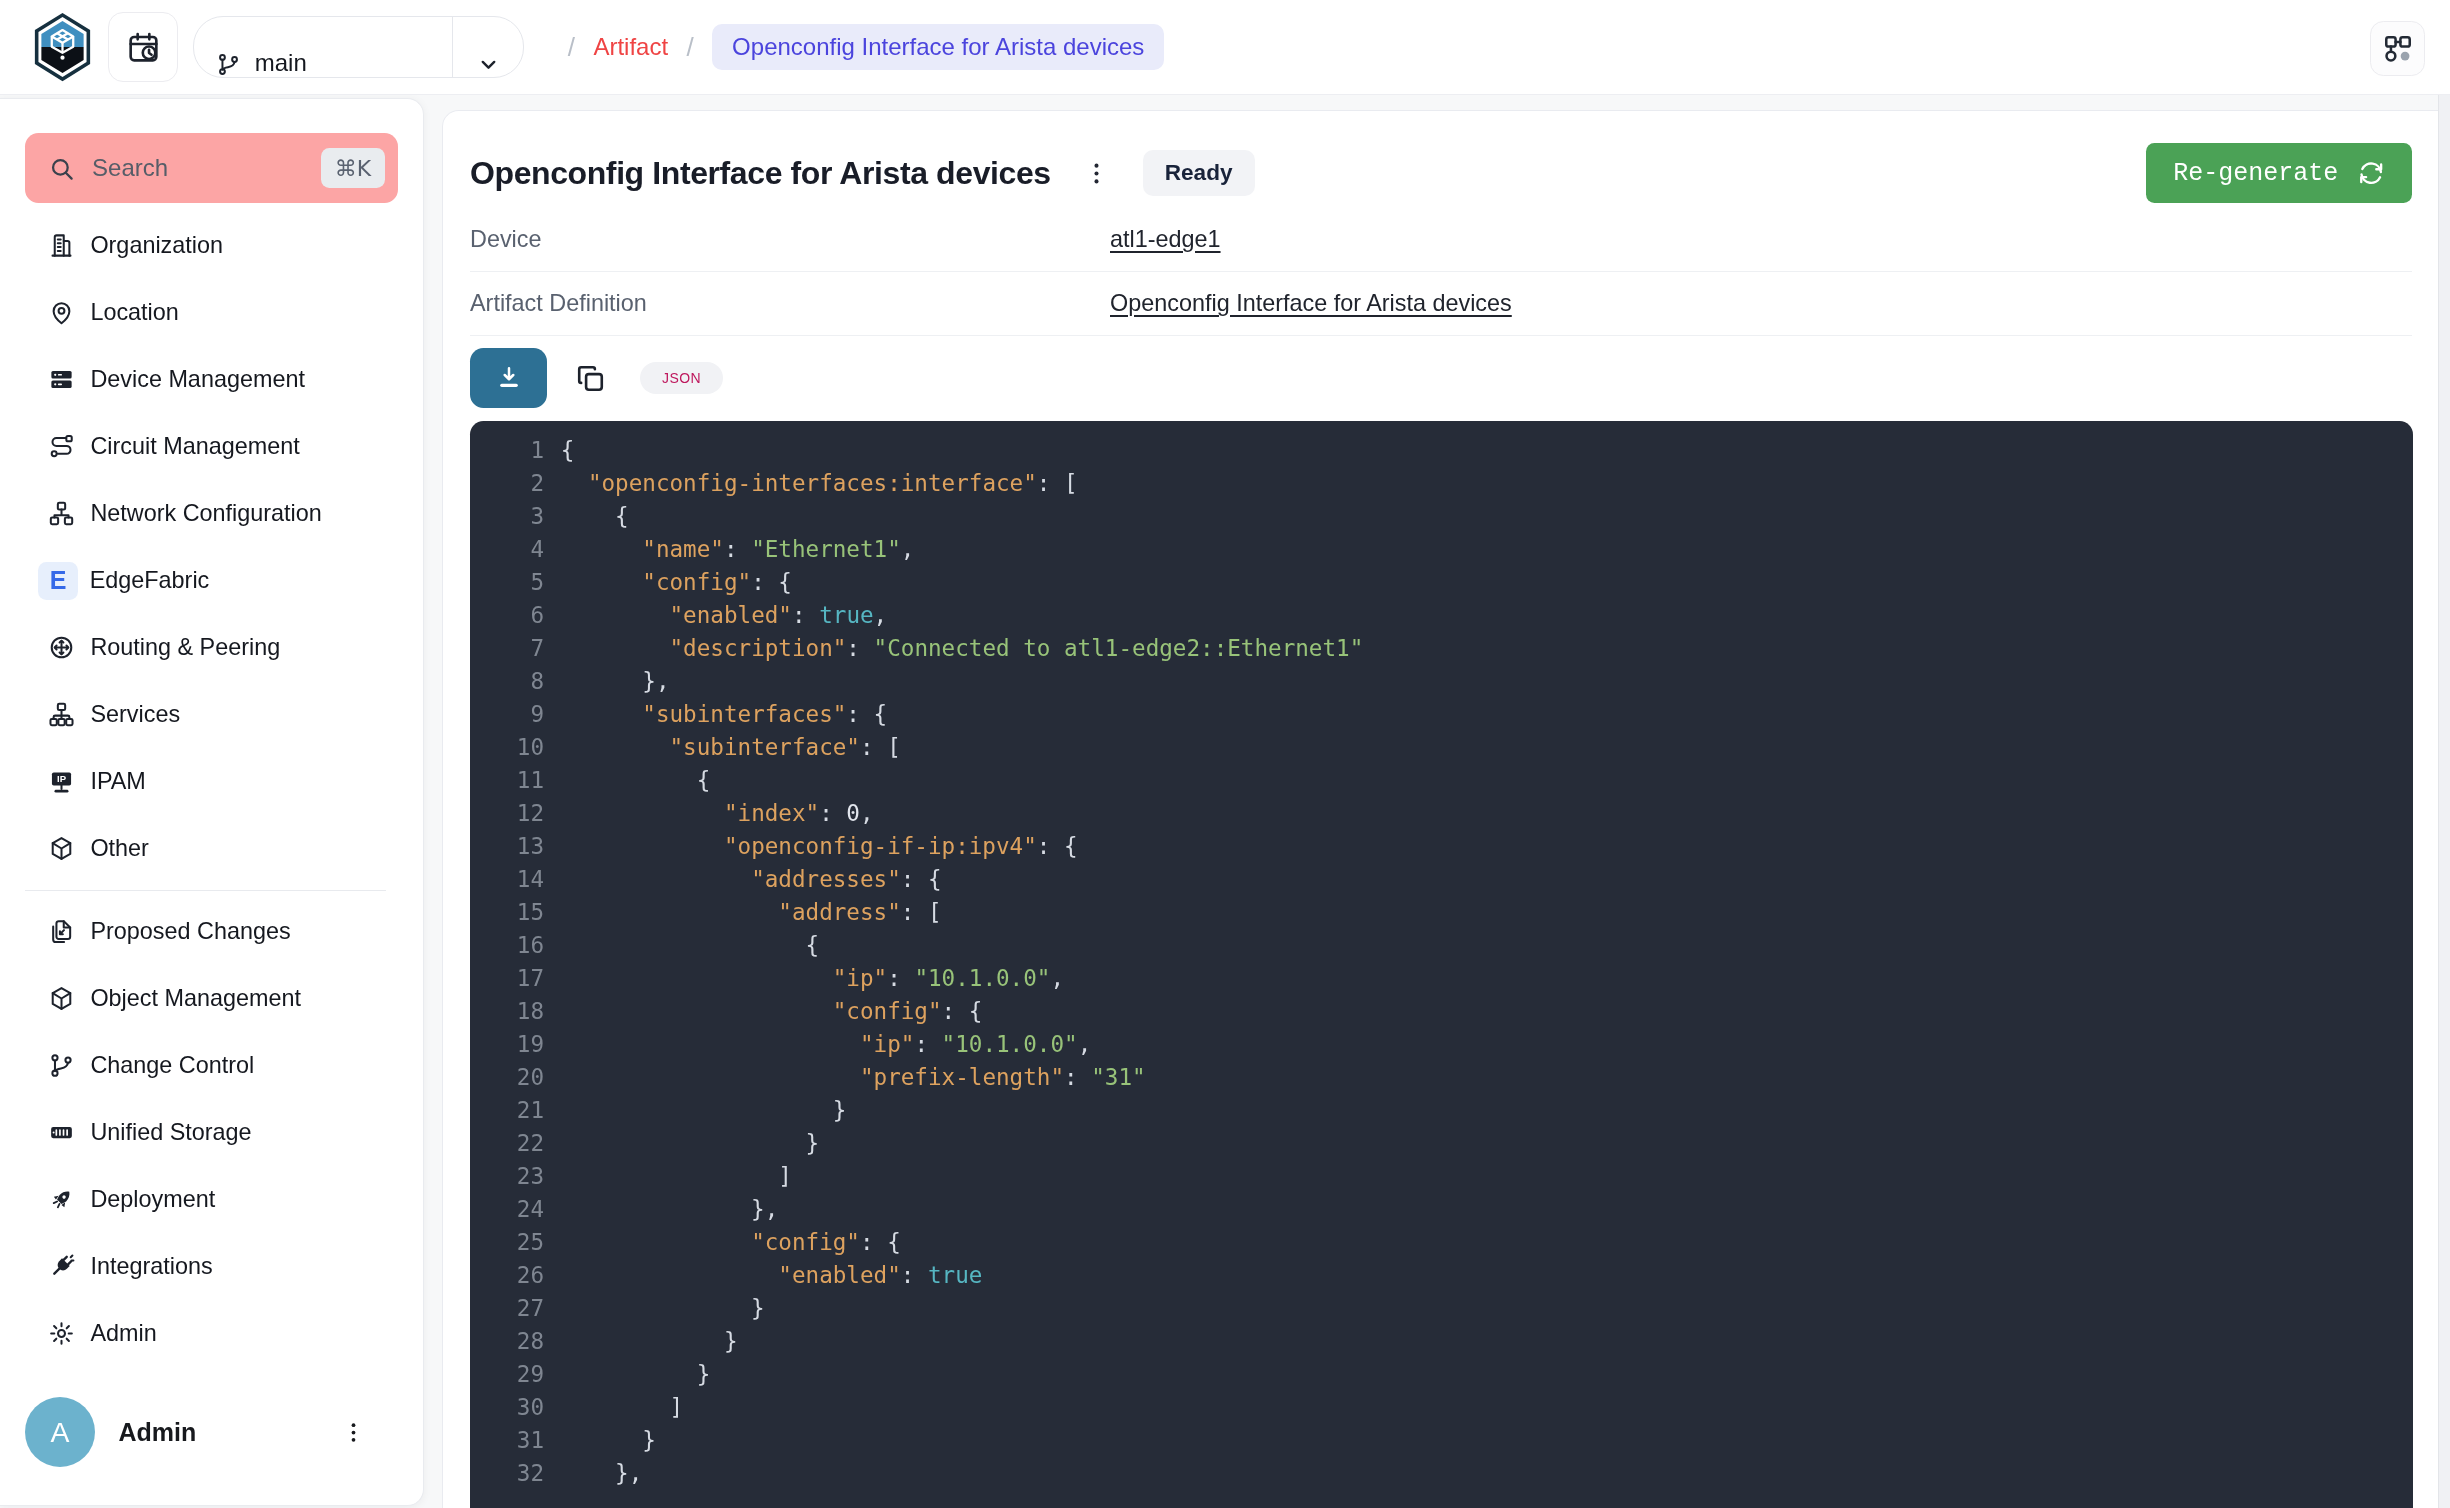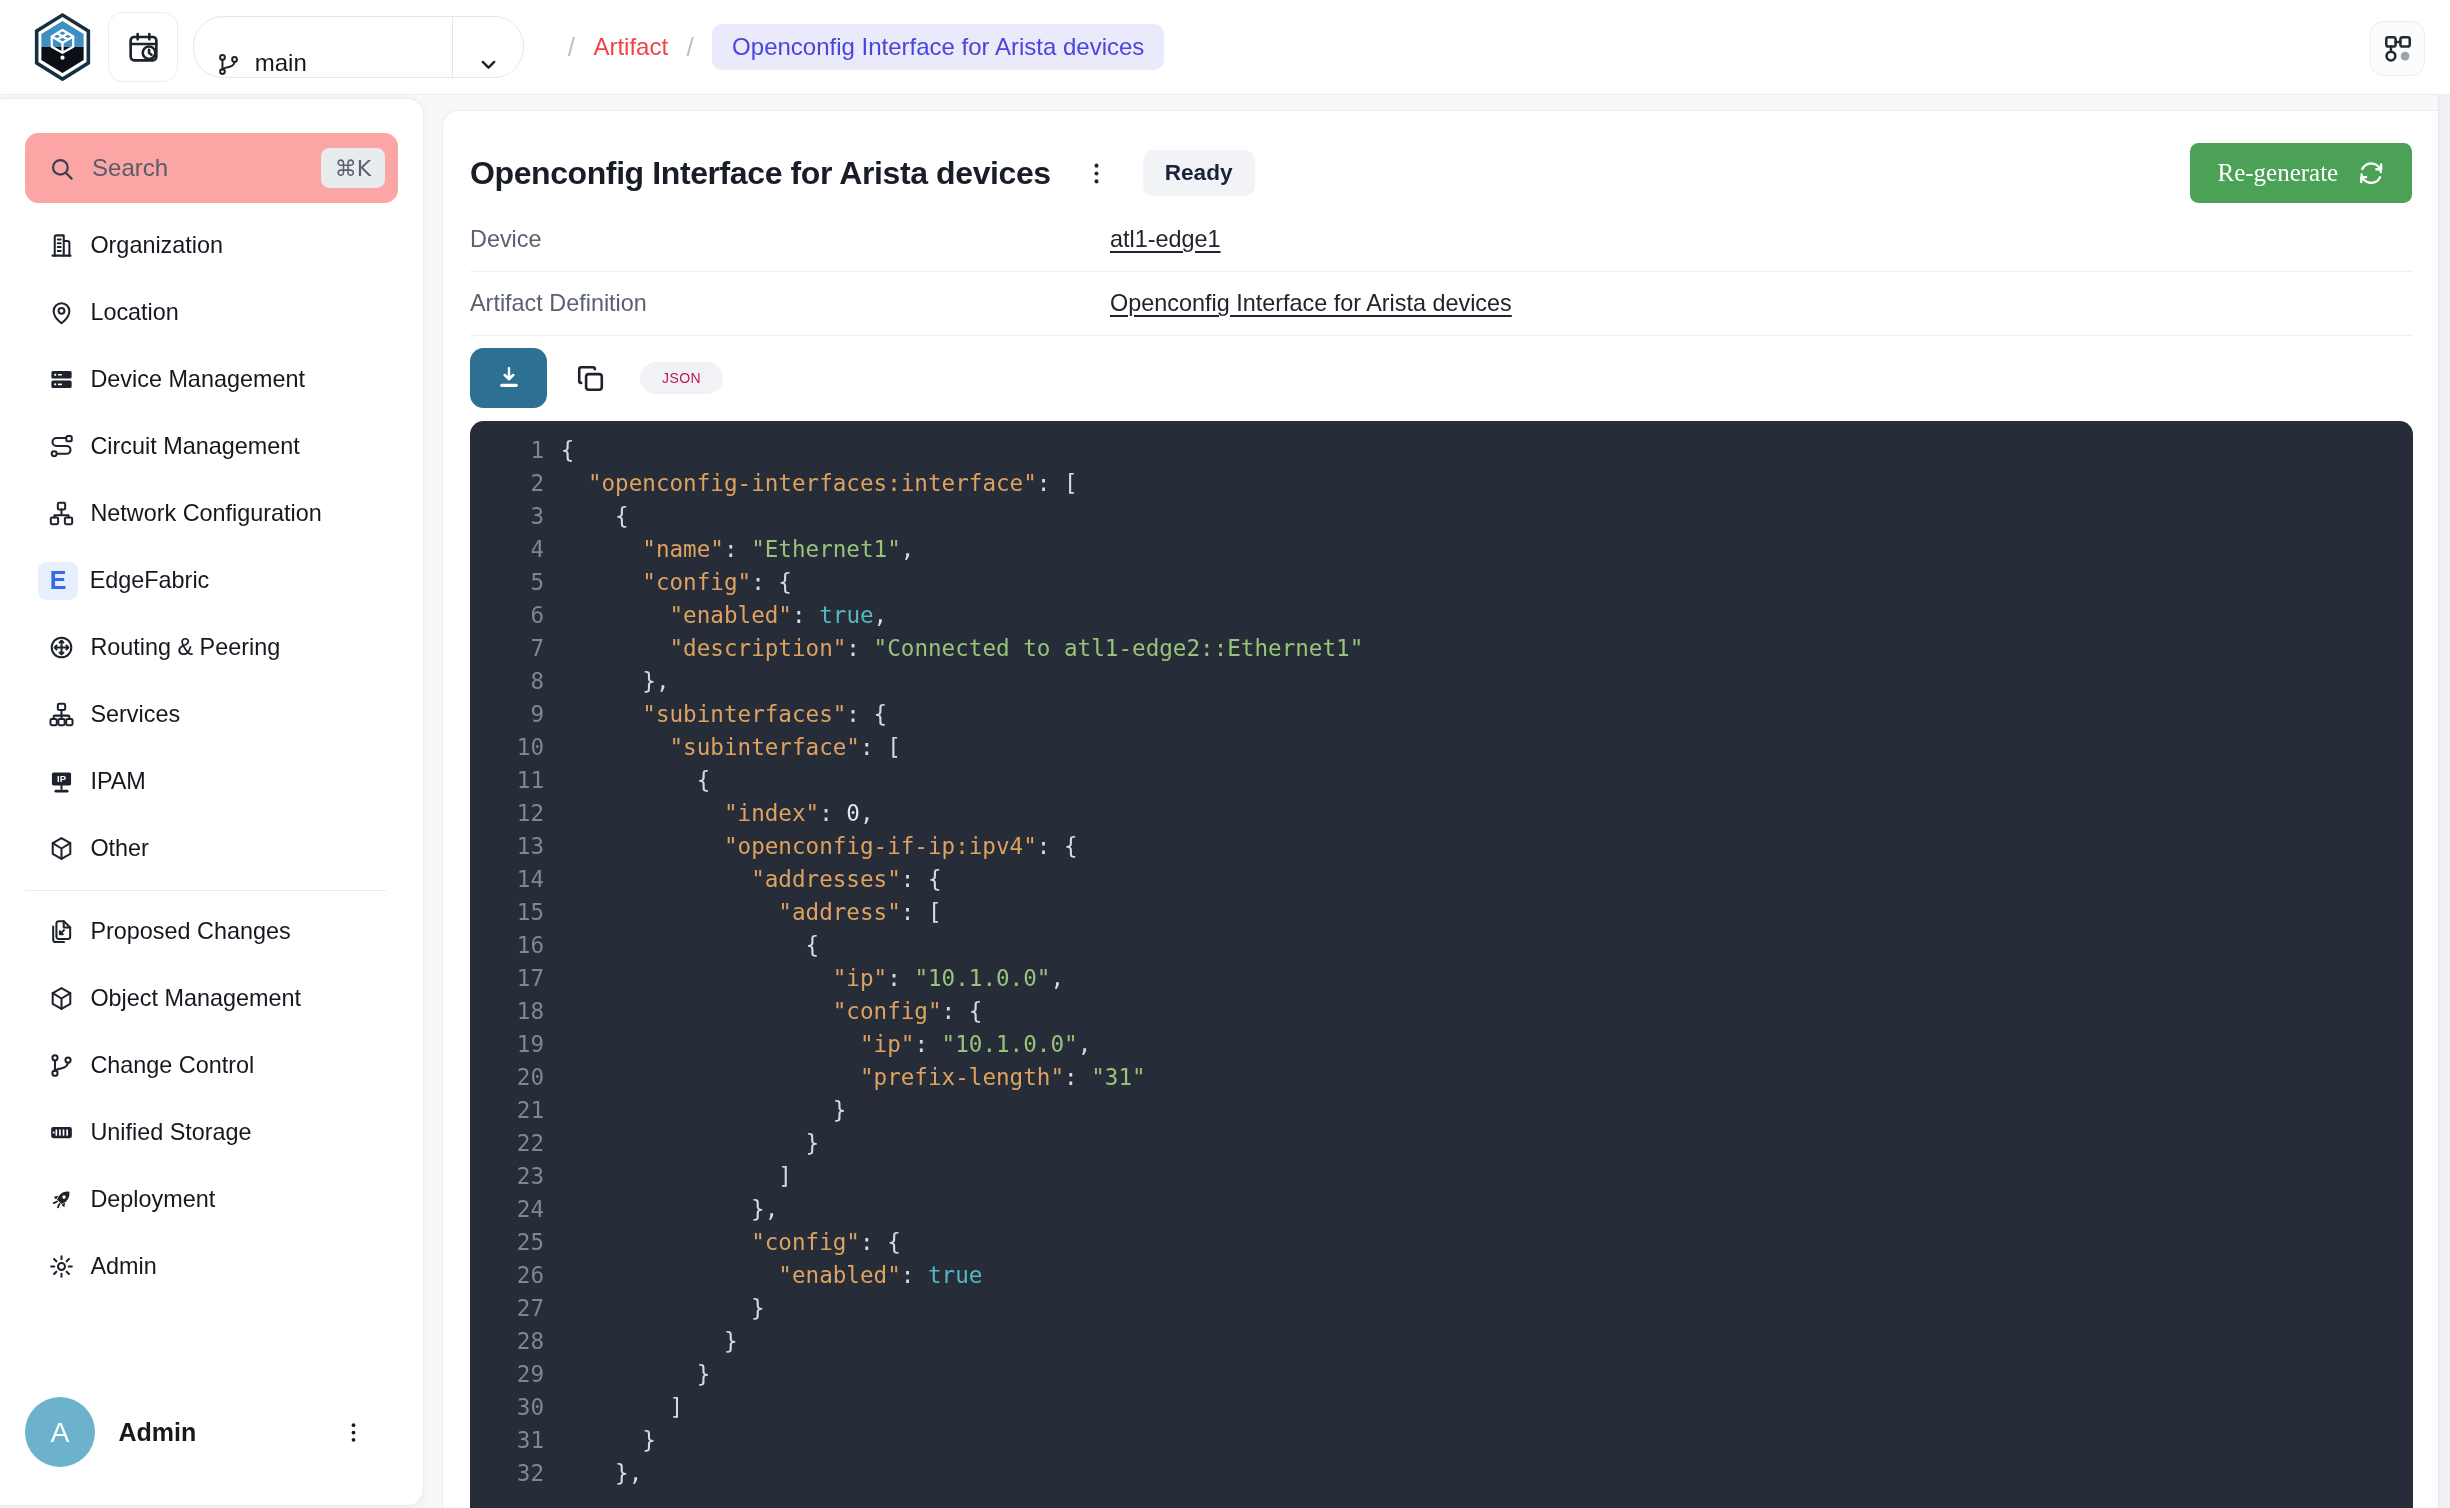--- a/index.html
+++ b/index.html
@@ -56,21 +56,21 @@
 
   
   .main{position:absolute;left:442px;top:110px;right:0;bottom:0;background:#fff;
     border:0.8px solid #e9ebf0;border-right:none;border-bottom:none;border-radius:16.7px 0 0 0;z-index:3}
   .title-row{position:absolute;top:32px;left:27px;right:38px;height:60px;display:flex;align-items:center}
   .page-title{font-size:32px;font-weight:700;color:#191d28;letter-spacing:-0.4px;margin:0}
   .title-kebab{margin-left:32px;color:#232733;cursor:pointer}
   .badge{margin-left:33px;background:#f2f3f6;border-radius:10px;padding:10px 22px;
     font-size:22.6px;font-weight:600;color:#19233a}
   .regen{margin-left:auto;height:60px;padding:0 27px;background:#4ba256;border:none;border-radius:8.4px;
-    color:#fff;font-size:25px;font-weight:500;font-family:Liberation Serif, serif;
+    color:#fff;font-size:25px;font-weight:500;font-family:Liberation Mono, monospace;
     display:flex;align-items:center;gap:18.4px;cursor:pointer}
   .details{position:absolute;top:97px;left:27px;right:38px}
   .drow{height:63px;display:flex;align-items:center;border-bottom:1.7px solid #eef0f3}
   .dlabel{width:640px;flex:none;font-size:23.4px;color:#59616f}
   .dvalue{font-size:23.4px;color:#20242d;text-decoration:underline;text-underline-offset:4.2px;
     text-decoration-thickness:1.7px;cursor:pointer}
   .toolbar{position:absolute;top:237px;left:27px;display:flex;align-items:center}
   .dl-btn{width:77px;height:60px;background:#2d7094;border:none;border-radius:13.4px;
     display:flex;align-items:center;justify-content:center;cursor:pointer}
   .copy-btn{margin-left:27px;background:none;border:none;padding:0;display:flex;cursor:pointer;color:#1d222c}
@@ -317,20 +317,33 @@
           <svg width="27" height="27" viewBox="0 0 24 24" fill="none" stroke="#1d222c" stroke-width="1.8" stroke-linecap="round" stroke-linejoin="round">
             <g transform="rotate(45 12 12)">
               <path d="M12 2.2c2.6 1.8 4.1 4.8 4.1 8.1l-1.3 4.5h-5.6l-1.3-4.5c0-3.3 1.5-6.3 4.1-8.1z" fill="#1d222c" stroke="none"></path>
               <circle cx="12" cy="8.8" r="1.5" fill="#fff" stroke="none"></circle>
               <path d="M7.9 11.5 5.4 15l3.1.5zM16.1 11.5l2.5 3.5-3.1.5z" fill="#1d222c" stroke="none"></path>
               <path d="M10.5 16 9.4 19.2M13.5 16l1.1 3.2" stroke-width="1.6"></path>
             </g>
           </svg>
         </span>
         <span class="nav-label">Deployment</span>
+      </div>
+      <div class="nav-item">
+        <span class="icn nav-ic">
+          <svg width="27" height="27" viewBox="0 0 24 24" fill="none" stroke="#1d222c" stroke-width="1.8" stroke-linecap="round" stroke-linejoin="round">
+            <g transform="rotate(45 12 12)">
+              <path d="M9.2 2.6v3.9M14.8 2.6v3.9" stroke-width="2.1"></path>
+              <path d="M7.2 6.5h9.6v3.6a4.8 4.8 0 0 1-9.6 0z" fill="#1d222c" stroke="none"></path>
+              <path d="M12 15v6" stroke-width="2.1"></path>
+            </g>
+            <path d="M20.2 3.8l1.5-1.5M21 6.6h1.6"></path>
+          </svg>
+        </span>
+        <span class="nav-label">Integrations</span>
       </div>
       <div class="nav-item">
         <span class="icn nav-ic">
           <svg width="27" height="27" viewBox="0 0 24 24" fill="none" stroke="#1d222c" stroke-width="1.8" stroke-linecap="round" stroke-linejoin="round">
             <circle cx="12" cy="12" r="3.1"></circle>
             <path d="M12 2.8v2.8M12 18.4v2.8M2.8 12h2.8M18.4 12h2.8M5.4 5.4l2 2M16.6 16.6l2 2M5.4 18.6l2-2M16.6 7.4l2-2"></path>
           </svg>
         </span>
         <span class="nav-label">Admin</span>
       </div>

